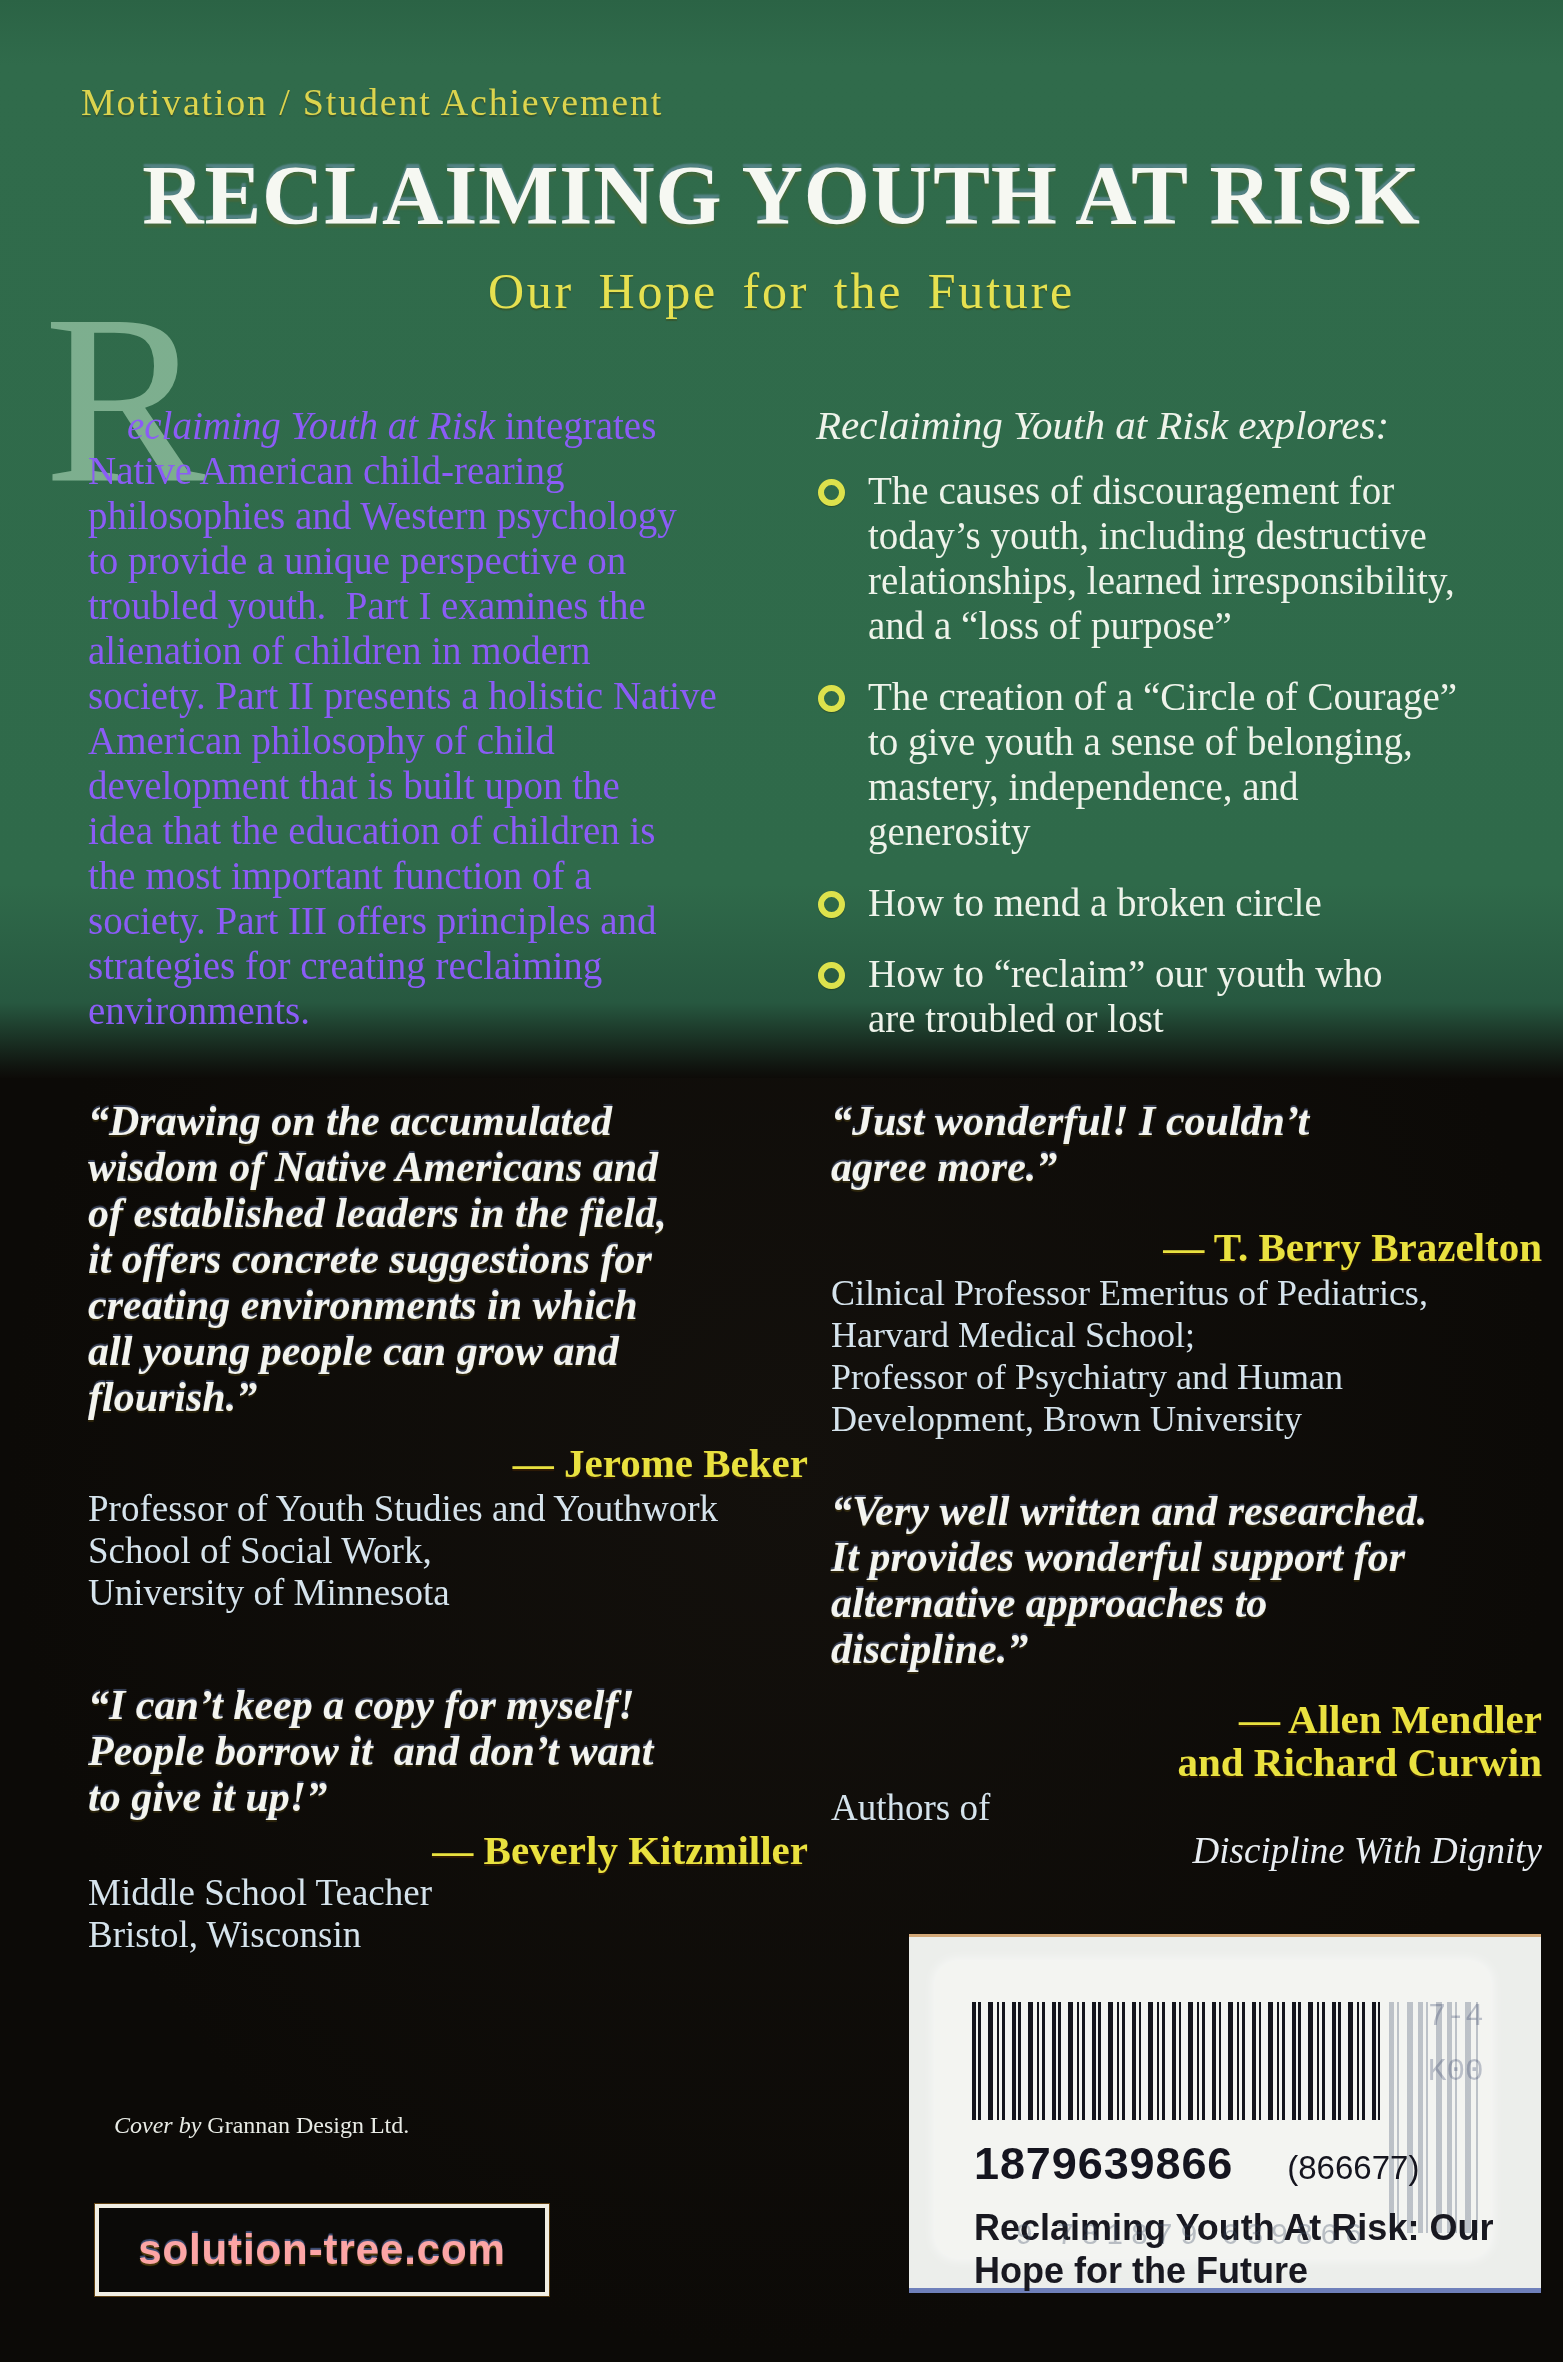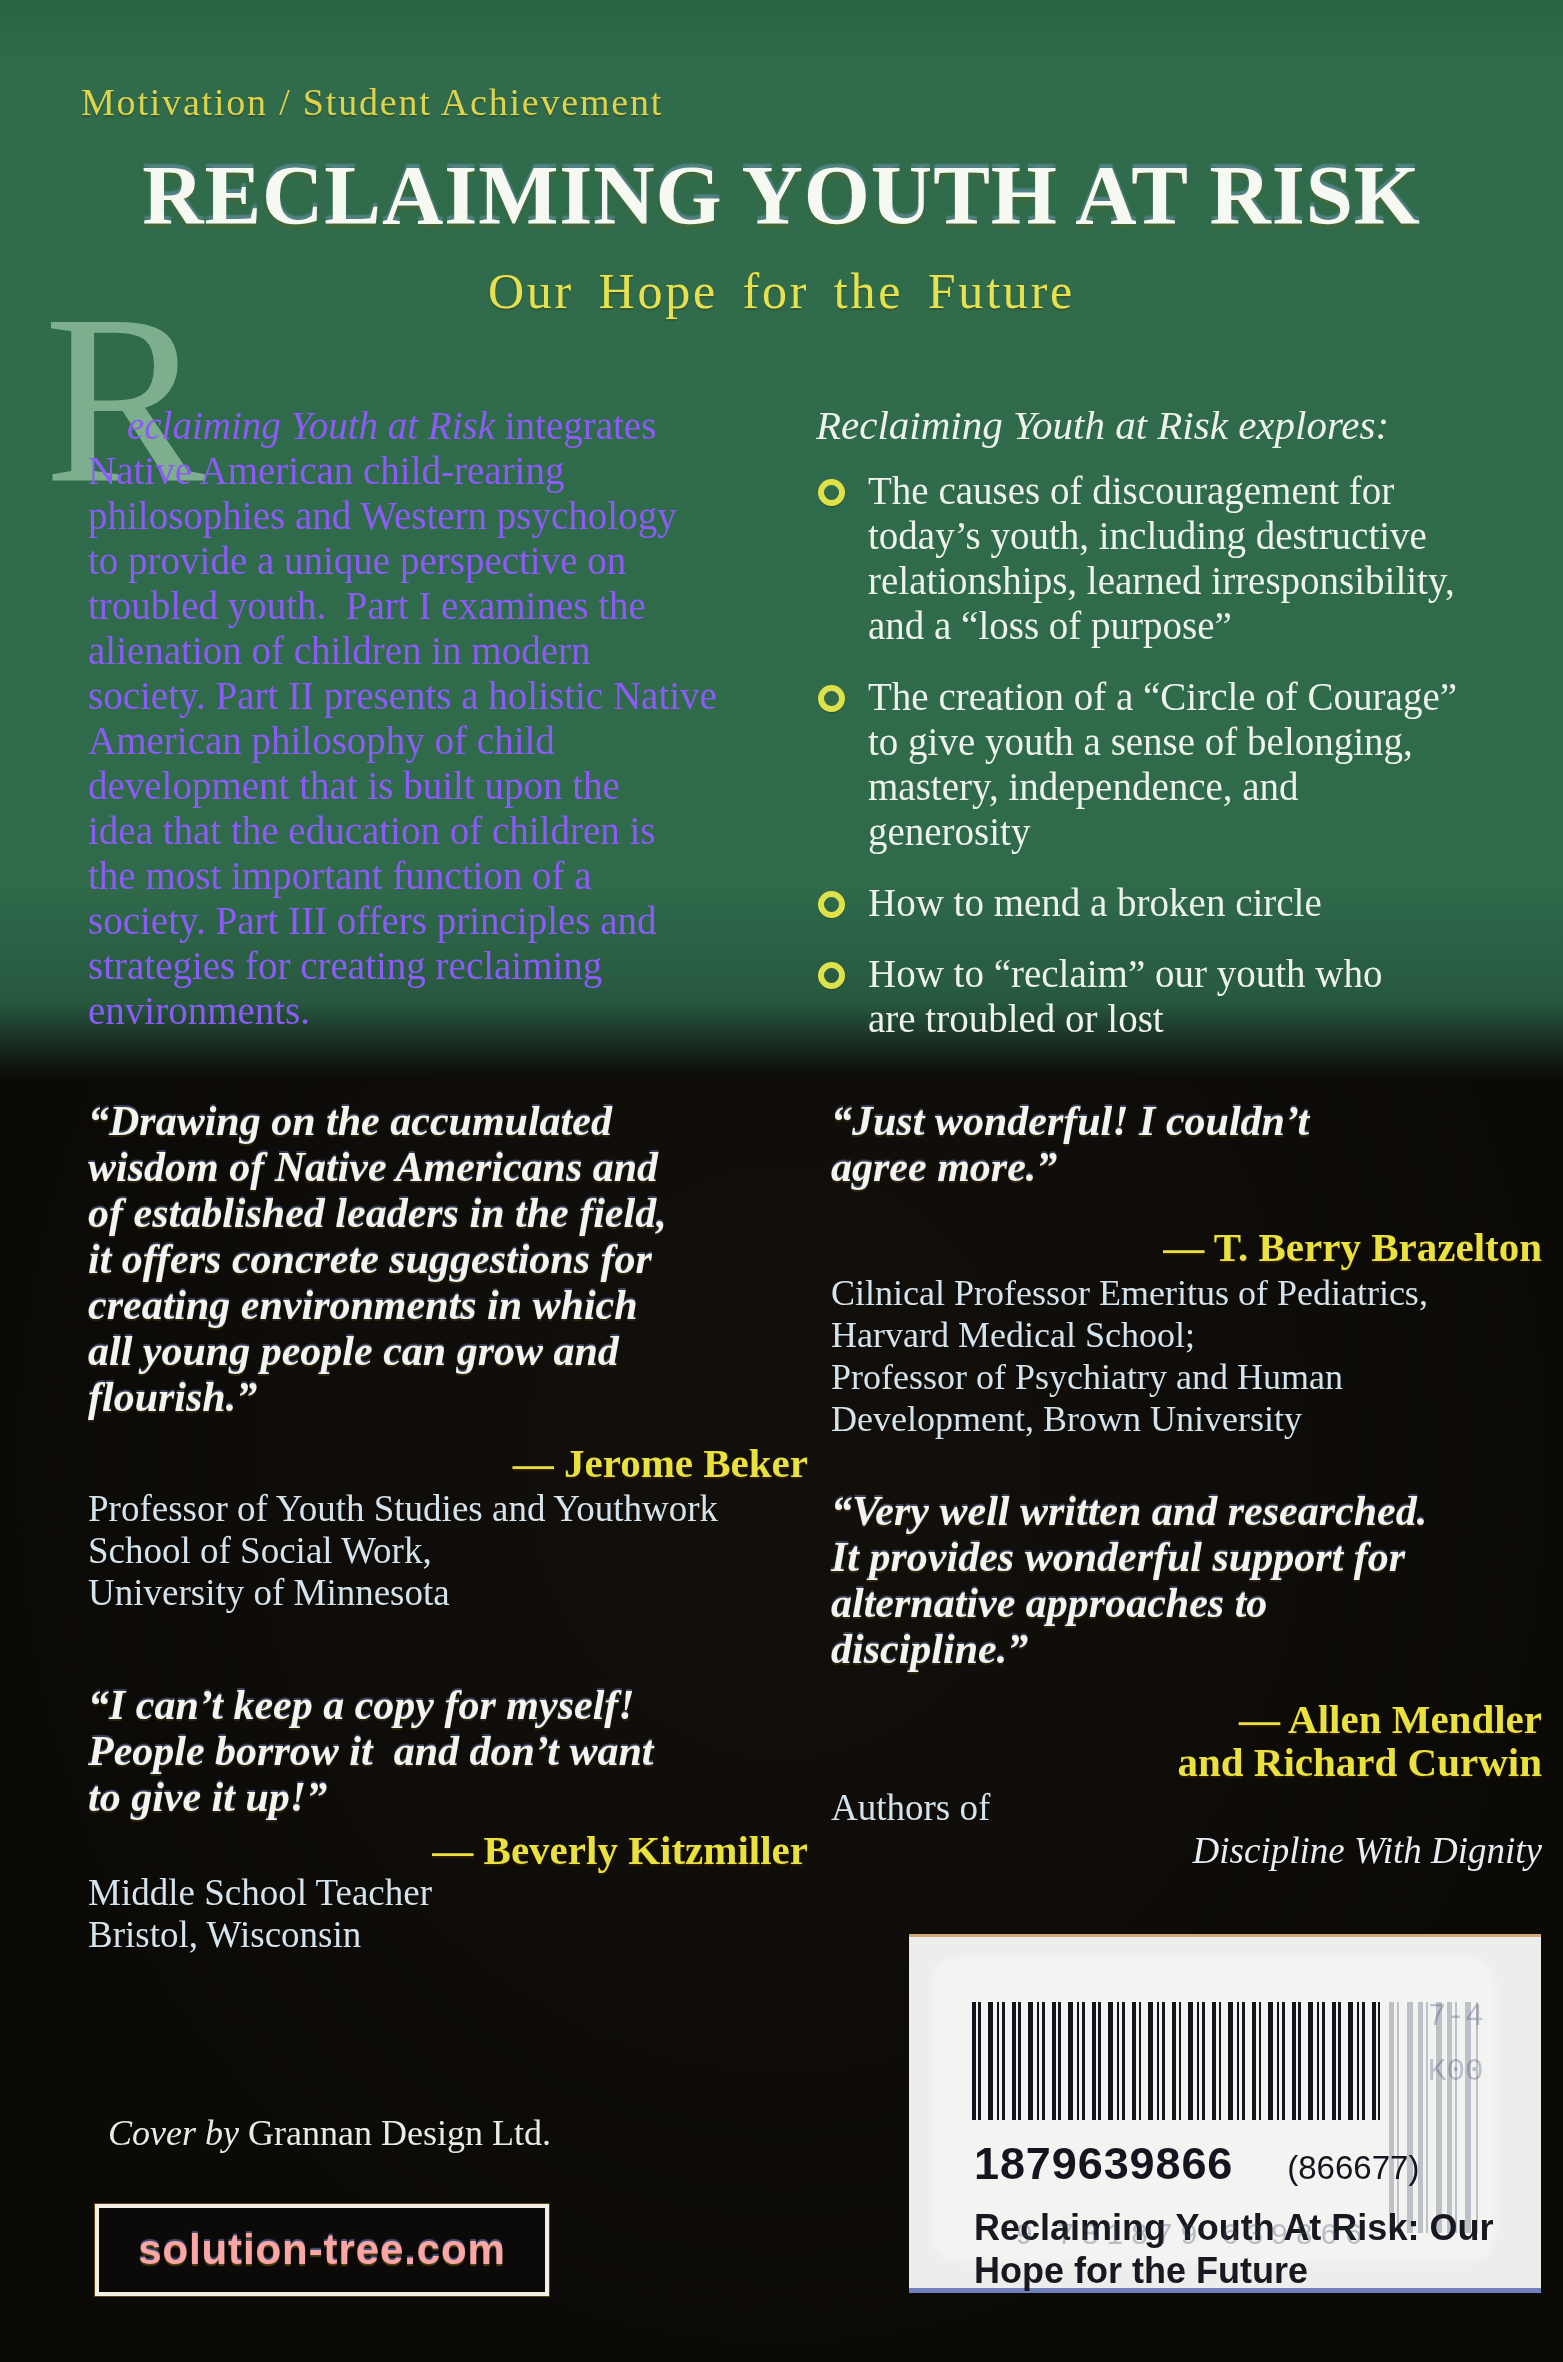--- a/index.html
+++ b/index.html
@@ -63,21 +63,21 @@
   .q-l2{left:88px;top:1682px;width:720px;}
   .n-l2{left:88px;top:1829px;width:720px;}
   .s-l2{left:88px;top:1872px;width:720px;line-height:42px;}
   .q-r1{left:831px;top:1098px;width:711px;}
   .n-r1{left:831px;top:1226px;width:711px;}
   .s-r1{left:831px;top:1272px;width:711px;font-size:36px;line-height:42px;}
   .q-r2{left:831px;top:1488px;width:711px;}
   .n-r2{left:831px;top:1698px;width:711px;}
   .s-r2{left:831px;top:1787px;width:711px;line-height:41px;}
   .work{left:831px;top:1829px;width:711px;color:#e8edf2;font-size:37px;text-align:right;font-style:italic;}
-  .cover-credit{left:108px;top:2112px;color:#e9ece6;font-size:36px;}
+  .cover-credit{left:114px;top:2112px;color:#e9ece6;font-size:24px;}
   .site-box{
     left:95px;top:2204px;width:454px;height:92px;box-sizing:border-box;
     background:#0b0a08;border:4.6px solid #f2efe4;outline:1.8px solid rgba(180,120,30,.5);
     display:flex;align-items:center;justify-content:center;
   }
   .site-box span{
     font-family:"Liberation Sans",sans-serif;font-weight:bold;font-size:42px;color:#fca5a5;
     letter-spacing:0.9px;text-shadow:0 -1.8px 0.9px rgba(120,150,230,.5),0 1.8px 0.9px rgba(150,110,20,.5);
   }
   

